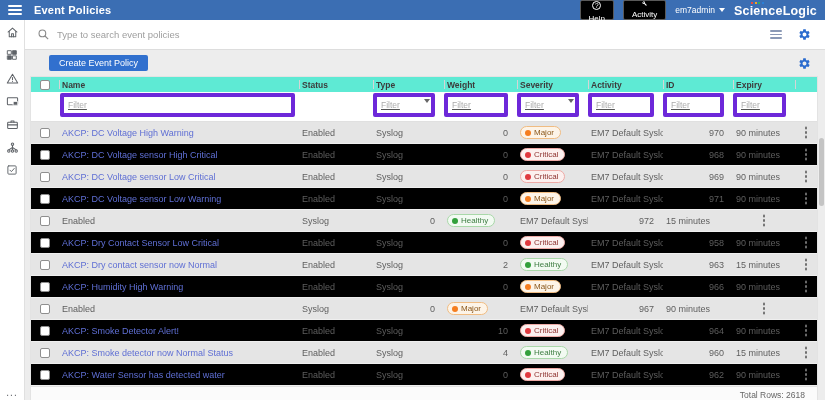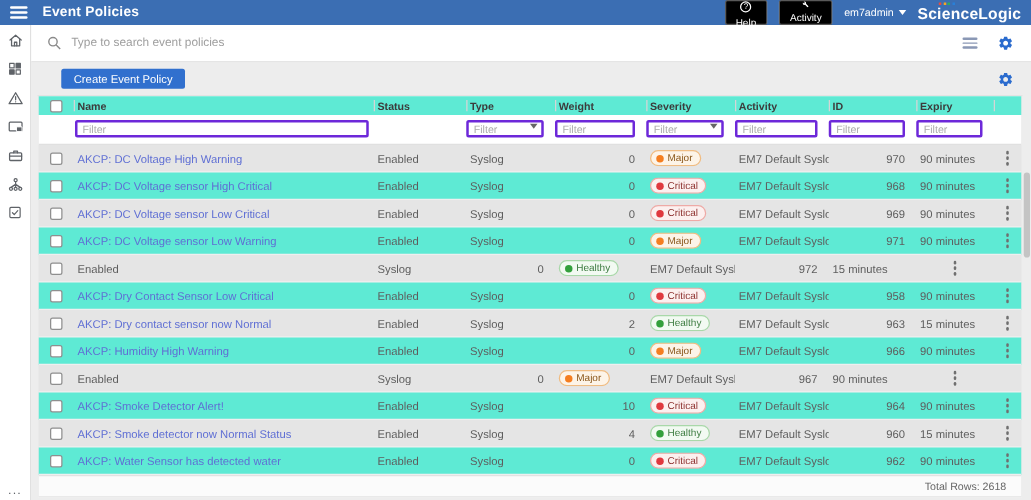--- a/index.html
+++ b/index.html
@@ -62,27 +62,27 @@
   .thead { height:15px; background:#5eead4; }
   .th { font-size:8.5px; font-weight:bold; color:#3c3c3c; position:relative; padding-left:3px;
     height:100%; display:flex; align-items:center; cursor:pointer; }
   .th:not(.no-sep)::before { content:""; position:absolute; left:0; top:3px; width:1px; height:9px; background:#d5d5d5; }
   .cell-check { display:flex; justify-content:center; }
   .checkbox { width:10px; height:10px; border:1.5px solid #8f8f8f; border-radius:2px; background:#fff; cursor:pointer; }
 
   .tfilters { padding:1px 0 4px 0; border-bottom:1px solid #e0e0e0; background:#fff; }
   .filter-wrap { position:relative; margin-right:9px; }
   .filter-wrap.name-col { margin-right:4px; margin-left:1px; }
-  .filter-input { width:100%; height:14px; border:2px solid #6d28d9; border-radius:2px; font-size:8.5px;
-    padding:0 4px; color:#555; outline:none; font-family:"Liberation Sans",sans-serif; background:#fff; }
+  .filter-input { width:100%; height:24px; border:4px solid #6d28d9; border-radius:2px; font-size:8.5px;
+    padding:0 4px; color:#555; outline:none; font-family:"Liberation Sans",sans-serif; background:#fff;text-decoration:underline; }
   .filter-input::placeholder { color:#ababab; }
   .filter-caret { position:absolute; right:5px; top:5.5px; width:0; height:0;
     border-left:3px solid transparent; border-right:3px solid transparent; border-top:4px solid #666; pointer-events:none; }
 
-  .trow { height:22px; background:#5eead4; border-bottom:1px solid #efefef; font-size:9px; color:#5e5e5e; }
+  .trow { height:22px; background:#000000; border-bottom:1px solid #efefef; font-size:9px; color:#5e5e5e; }
   .trow.striped { background:#e5e5e5; }
   .td { padding-left:3px; white-space:nowrap; overflow:hidden; }
   .td.name a { color:#5f6fd4; text-decoration:none; cursor:pointer; }
   .td.num { text-align:right; padding-right:9px; }
   .pill { display:inline-flex; align-items:center; gap:3px; height:13px; padding:0 6px 0 4px;
     border-radius:8px; font-size:8px; border:1px solid; }
   .pill i { width:6px; height:6px; border-radius:50%; display:block; }
   .kebab-cell { display:flex; justify-content:center; }
   .kebab { width:2.5px; height:2.5px; border-radius:50%; background:#6f6f6f; position:relative; cursor:pointer;
     box-shadow:0 -4.5px 0 #6f6f6f, 0 4.5px 0 #6f6f6f; }

